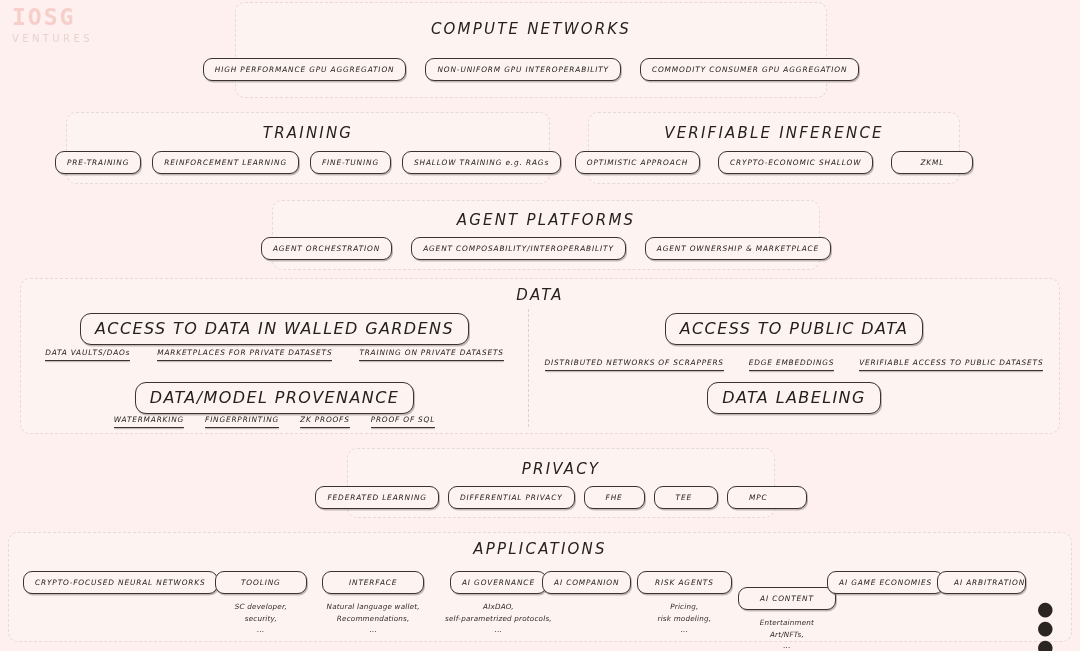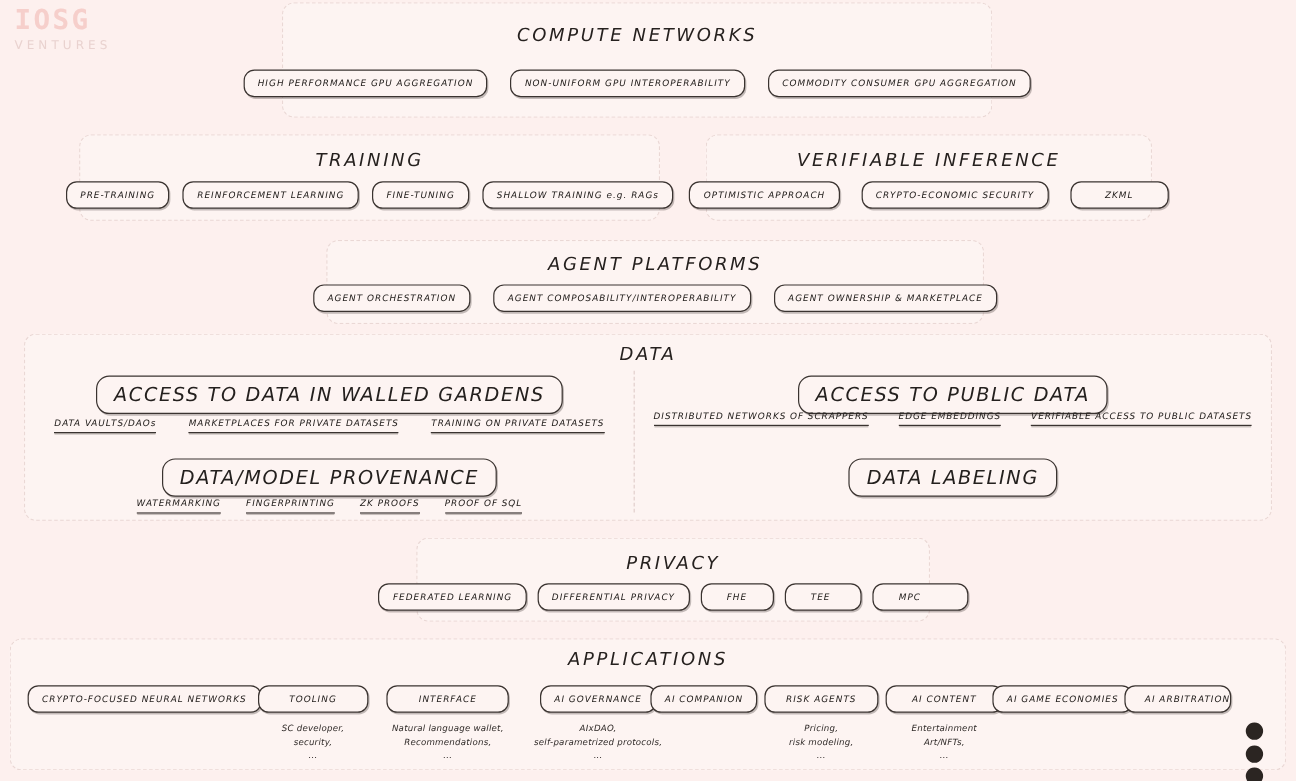--- a/index.html
+++ b/index.html
@@ -151,21 +151,21 @@
     <div class="pill">REINFORCEMENT LEARNING</div>
     <div class="pill">FINE-TUNING</div>
     <div class="pill">SHALLOW TRAINING e.g. RAGs</div>
   </div>
 </div>
 
 <div class="panel" style="left:588px; top:112px; width:372px; height:72px;">
   <div class="panel-title" style="top:11px;">VERIFIABLE INFERENCE</div>
   <div class="row" style="left:0; right:0; top:38px; gap:18px;">
     <div class="pill">OPTIMISTIC APPROACH</div>
-    <div class="pill">CRYPTO-ECONOMIC SECURITY</div>
+    <div class="pill">CRYPTO-ECONOMIC SHALLOW</div>
     <div class="pill" style="padding-left:28px;padding-right:28px;">ZKML</div>
   </div>
 </div>
 
 <div class="panel" style="left:272px; top:200px; width:548px; height:70px;">
   <div class="panel-title" style="top:10px;">AGENT PLATFORMS</div>
   <div class="row" style="left:0; right:0; top:36px; gap:19px;">
     <div class="pill">AGENT ORCHESTRATION</div>
     <div class="pill">AGENT COMPOSABILITY/INTEROPERABILITY</div>
     <div class="pill">AGENT OWNERSHIP &amp; MARKETPLACE</div>
@@ -191,21 +191,21 @@
   <div class="row" style="left:0; width:507px; top:136px; gap:21px;">
     <span class="ulabel">WATERMARKING</span>
     <span class="ulabel">FINGERPRINTING</span>
     <span class="ulabel">ZK PROOFS</span>
     <span class="ulabel">PROOF OF SQL</span>
   </div>
 
   <div class="row" style="left:508px; width:530px; top:34px;">
     <div class="pill lg">ACCESS TO PUBLIC DATA</div>
   </div>
-  <div class="row" style="left:508px; width:530px; top:63px; gap:25px;">
+  <div class="row" style="left:508px; width:530px; top:79px; gap:25px;">
     <span class="ulabel">DISTRIBUTED NETWORKS OF SCRAPPERS</span>
     <span class="ulabel">EDGE EMBEDDINGS</span>
     <span class="ulabel">VERIFIABLE ACCESS TO PUBLIC DATASETS</span>
   </div>
   <div class="row" style="left:508px; width:530px; top:103px;">
     <div class="pill lg">DATA LABELING</div>
   </div>
 </div>
 
 <div class="panel" style="left:347px; top:448px; width:428px; height:70px;">
@@ -254,21 +254,21 @@
   </div>
 
   <div class="app-col" style="left:628px; top:38px;">
     <div class="pill" style="padding-left:17px;padding-right:17px;">RISK AGENTS</div>
     <div class="app-sub">Pricing,
 risk modeling,
 ...</div>
   </div>
 
   <div class="app-col" style="left:729px; top:38px;">
-    <div class="pill" style="padding-left:21px;padding-right:21px;">AI CONTENT</div>
+    <div class="pill" style="padding-left:21px;padding-right:21px;margin-top:16px;">AI CONTENT</div>
     <div class="app-sub">Entertainment
 Art/NFTs,
 ...</div>
   </div>
 
   <div class="app-col" style="left:818px; top:38px;">
     <div class="pill">AI GAME ECONOMIES</div>
     <div class="app-sub"></div>
   </div>
 

